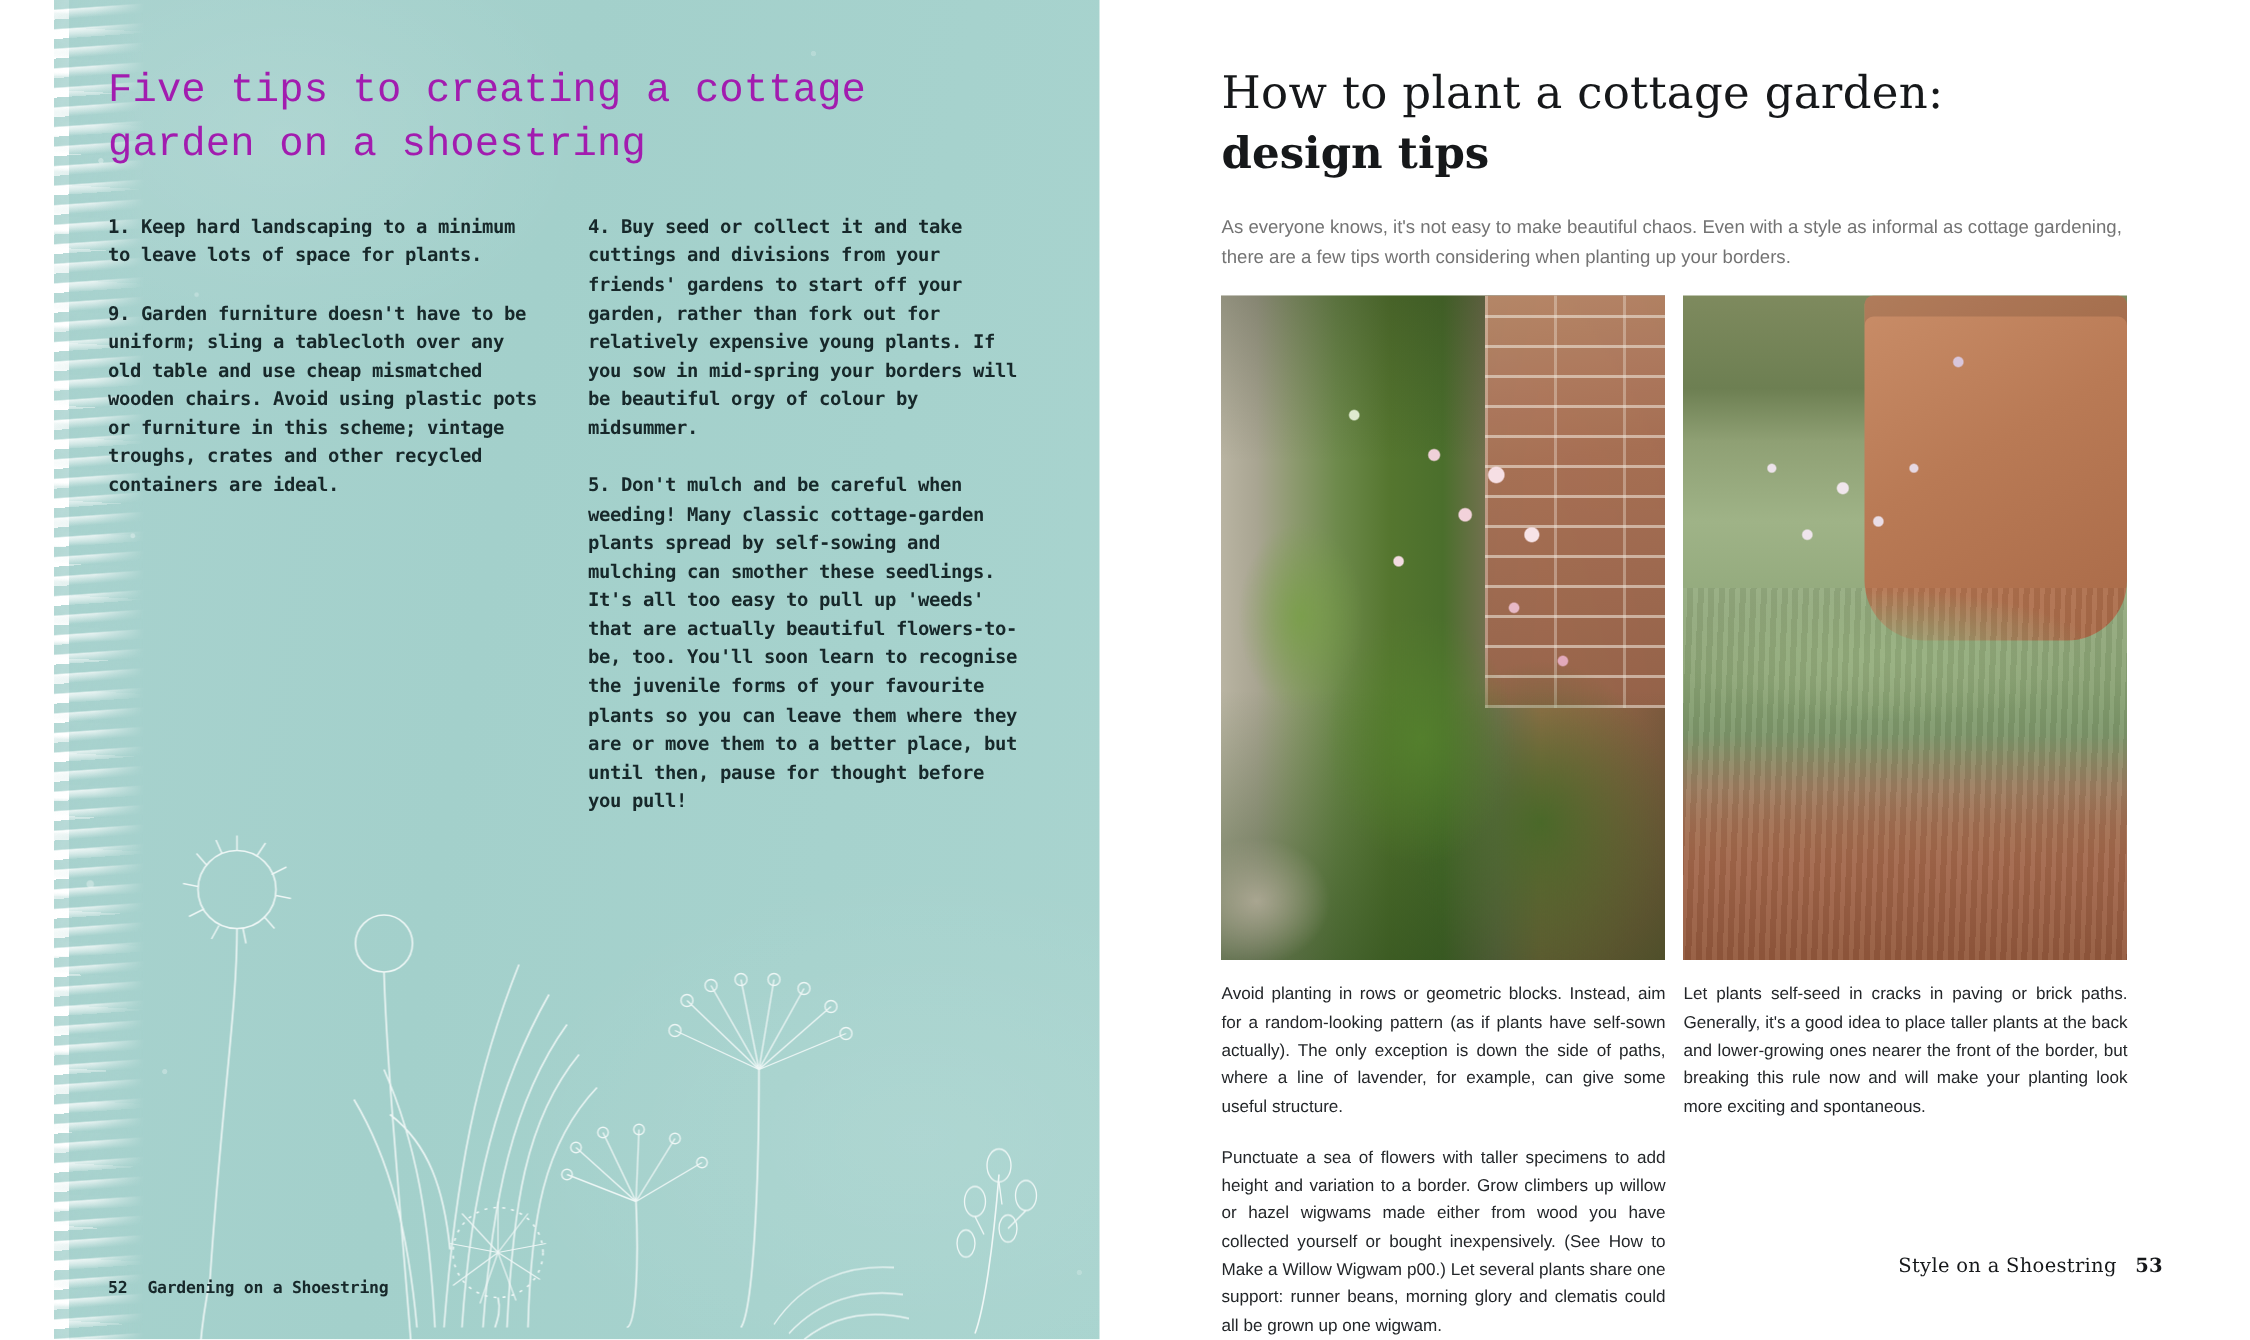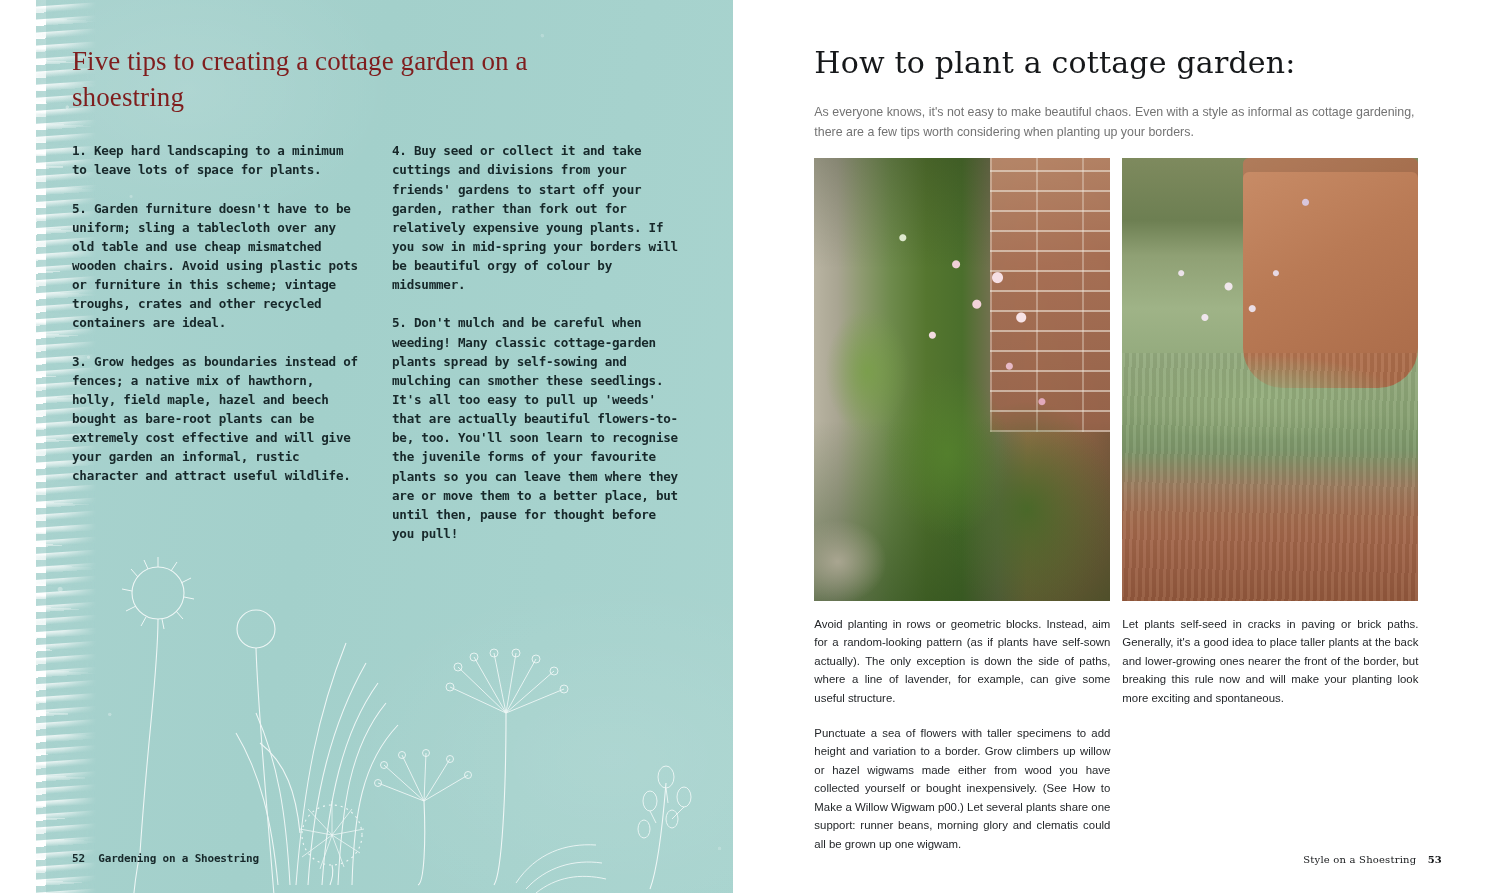--- a/index.html
+++ b/index.html
@@ -68,24 +68,24 @@
       radial-gradient(circle at 95% 95%, rgba(255,255,255,0.6) 0 1.5px, rgba(255,255,255,0) 2px);
   }
 
   .left-content {
     position: absolute;
     left: 72px;
     top: 44px;
     width: 610px;
   }
   .left-heading {
-    font-family: Liberation Serif, serif;
+    font-family: Liberation Mono, monospace;
     font-size: 27px;
     line-height: 1.32;
-    color: #7f1d1d;
+    color: #a21caf;
     letter-spacing: 0.1px;
     margin: 0 0 26px 0;
     font-weight: 400;
     max-width: 520px;
   }
   .tips-cols {
     display: flex;
     gap: 30px;
     margin-top: 20px;
   }
@@ -263,23 +263,23 @@
     font-size: 11.4px;
     line-height: 1.63;
     color: #232629;
     text-align: justify;
     margin: 0 0 16px 0;
   }
   .credit-spacer { height: 150px; }
   .page-footer-right {
     position: absolute;
     right: 58px;
-    bottom: 28px;
+    bottom: 41px;
     font-family: "DejaVu Serif", "Liberation Serif", serif;
-    font-size: 10px;
+    font-size: 13px;
     color: #16181a;
     letter-spacing: 0.2px;
   }
   .page-footer-right .pg {
     font-weight: bold;
     margin-left: 8px;
   }
 </style>
 </head>
 <body>
@@ -405,39 +405,39 @@
           <path d="M20 60 C 40 44, 64 40, 90 46"></path>
         </g>
       </g>
     </svg>
 
     <div class="left-content">
       <h1 class="left-heading">Five tips to creating a cottage garden on a shoestring</h1>
       <div class="tips-cols">
         <div class="tips-col">
           <p class="tip">1. Keep hard landscaping to a minimum to leave lots of space for plants.</p>
-          <p class="tip">5. Garden furniture doesn't have to be uniform; sling a tablecloth over any old table and use cheap mismatched wooden chairs. Avoid using plastic pots or furniture in this scheme; vintage troughs, crates and other recycled containers are ideal.</p>
-          <p class="tip">3. Grow hedges as boundaries instead of fences; a native mix of hawthorn, holly, field maple, hazel and beech bought as bare-root plants can be extremely cost effective and will give your garden an informal, rustic character and attract useful wildlife.</p>
+          <p class="tip">9. Garden furniture doesn't have to be uniform; sling a tablecloth over any old table and use cheap mismatched wooden chairs. Avoid using plastic pots or furniture in this scheme; vintage troughs, crates and other recycled containers are ideal.</p>
         </div>
         <div class="tips-col">
           <p class="tip">4. Buy seed or collect it and take cuttings and divisions from your friends' gardens to start off your garden, rather than fork out for relatively expensive young plants. If you sow in mid-spring your borders will be beautiful orgy of colour by midsummer.</p>
           <p class="tip">5. Don't mulch and be careful when weeding! Many classic cottage-garden plants spread by self-sowing and mulching can smother these seedlings. It's all too easy to pull up 'weeds' that are actually beautiful flowers-to-be, too. You'll soon learn to recognise the juvenile forms of your favourite plants so you can leave them where they are or move them to a better place, but until then, pause for thought before you pull!</p>
         </div>
       </div>
     </div>
 
     <div class="page-footer-left">
       <span class="pg">52</span>
       <span>Gardening on a Shoestring</span>
     </div>
   </div>
 
   <div class="page-right">
     <div class="right-content">
       <h2 class="title-line1">How to plant a cottage garden:</h2>
+      <h2 class="title-line2">design tips</h2>
       <p class="intro">As everyone knows, it's not easy to make beautiful chaos. Even with a style as informal as cottage gardening, there are a few tips worth considering when planting up your borders.</p>
 
       <div class="photos">
         <div class="photo photo-a">
           <div class="blossoms"></div>
         </div>
         <div class="photo photo-b">
           <div class="thyme-flowers"></div>
         </div>
       </div>

